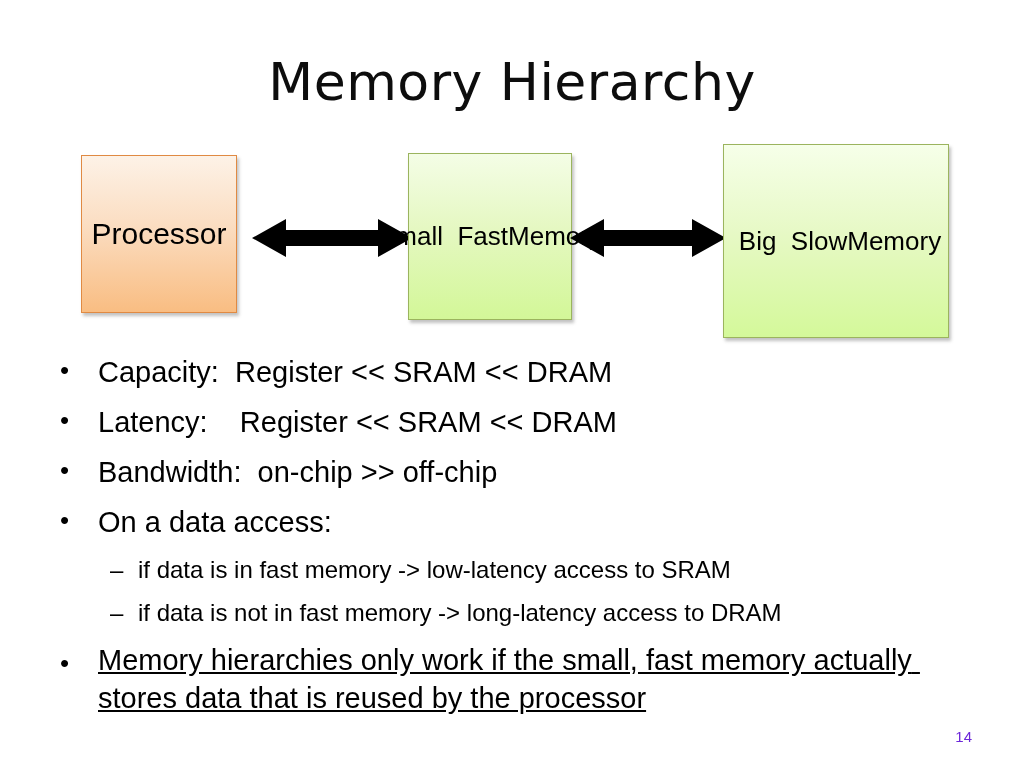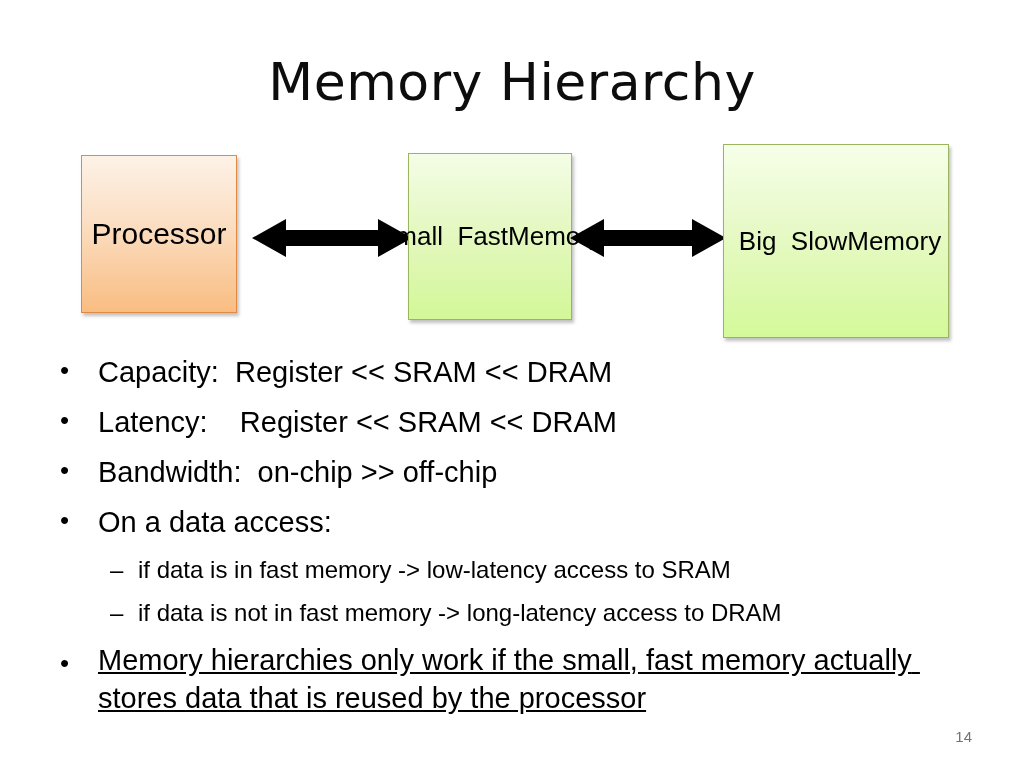--- a/index.html
+++ b/index.html
@@ -147,21 +147,21 @@
   .bullet-wrap .btext { line-height: 1.32; text-decoration: underline; }
   .bullet-wrap { margin-top: 6px; }
 
   
   .page-number {
     position: absolute;
     right: 52px;
     bottom: 22px;
     font-family: "Liberation Sans", sans-serif;
     font-size: 15px;
-    color: #737373;
+    color: #6d28d9;
     margin-left: 21px;
   }
 </style>
 </head>
 <body>
 
 <div class="slide-title">Memory Hierarchy</div>
 
 <div class="diagram">
 

